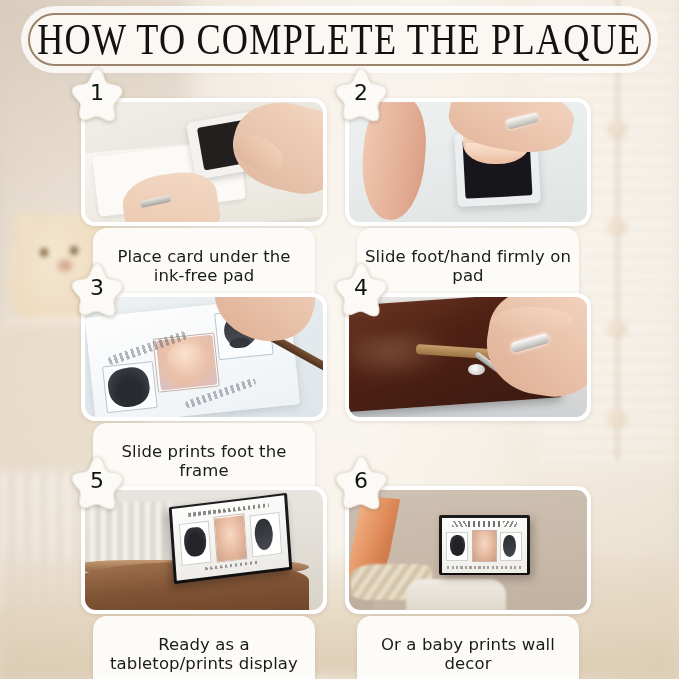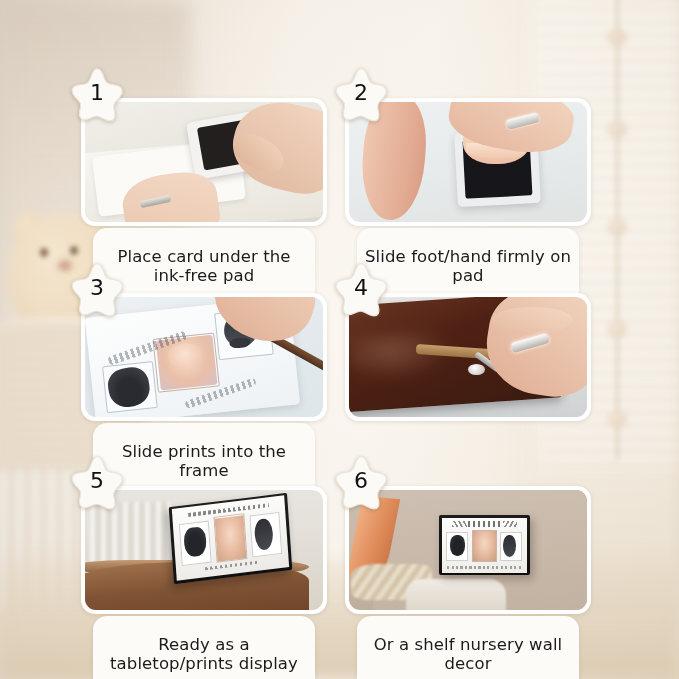--- a/index.html
+++ b/index.html
@@ -313,20 +313,23 @@
     <div class="pom" style="right:52px; top:28px;"></div>
     <div class="pom" style="right:52px; top:120px;"></div>
     <div class="pom" style="right:52px; top:218px;"></div>
     <div class="pom" style="right:52px; top:320px;"></div>
     <div class="pom" style="right:52px; top:410px;"></div>
 
     <div class="carpet"></div>
     <div class="bg-soft-wash"></div>
   </div>
 
+  <div class="title-wrap">
+    <div class="title-text">HOW TO COMPLETE THE PLAQUE</div>
+  </div>
 
   <div class="grid">
 
     <div class="card col-a row-1">
       <div class="star">
         <svg viewBox="0 0 100 100" aria-hidden="true">
           <path d="M50 5 C56 5 59 10 64 24 C66 30 70 32 78 33 C92 35 96 40 95 47 C94 53 90 56 83 64 C79 69 79 73 81 81 C84 93 80 98 73 98 C67 98 63 95 55 91 C51 89 48 89 43 91 C33 96 27 98 22 94 C17 90 18 84 20 76 C22 69 21 66 16 61 C7 52 4 47 6 41 C8 35 14 34 24 33 C32 32 35 30 38 22 C43 9 45 5 50 5 Z" fill="#fcfaf6" stroke="#ece5da" stroke-width="2"></path>
         </svg>
         <div class="star-num">1</div>
       </div>
@@ -400,21 +403,21 @@
                 <div class="s3-foot-heel"></div>
               <div class="s3-script1"></div>
                 <div class="s3-script2"></div>
             </div>
             <div class="s3-stick"></div>
             <div class="s3-arm"></div>
           </div>
         </div>
       </div>
       <div class="caption">
-        <div class="caption-text">Slide prints into the frame</div>
+        <div class="caption-text">Slide prints foot the frame</div>
       </div>
     </div>
 
     <div class="card col-b row-2">
       <div class="star">
         <svg viewBox="0 0 100 100" aria-hidden="true">
           <path d="M50 5 C56 5 59 10 64 24 C66 30 70 32 78 33 C92 35 96 40 95 47 C94 53 90 56 83 64 C79 69 79 73 81 81 C84 93 80 98 73 98 C67 98 63 95 55 91 C51 89 48 89 43 91 C33 96 27 98 22 94 C17 90 18 84 20 76 C22 69 21 66 16 61 C7 52 4 47 6 41 C8 35 14 34 24 33 C32 32 35 30 38 22 C43 9 45 5 50 5 Z" fill="#fcfaf6" stroke="#ece5da" stroke-width="2"></path>
         </svg>
         <div class="star-num">4</div>
       </div>
@@ -496,18 +499,18 @@
                 <div class="s6-hp"></div>
                 <div class="s6-bb"></div>
                 <div class="s6-fp"></div>
                 <div class="s6-caps"></div>
               </div>
             </div>
           </div>
         </div>
       </div>
       <div class="caption">
-        <div class="caption-text">Or a shelf nursery wall decor</div>
+        <div class="caption-text">Or a baby prints wall decor</div>
       </div>
     </div>
 
   </div>
 </div>
 
 </body></html>

